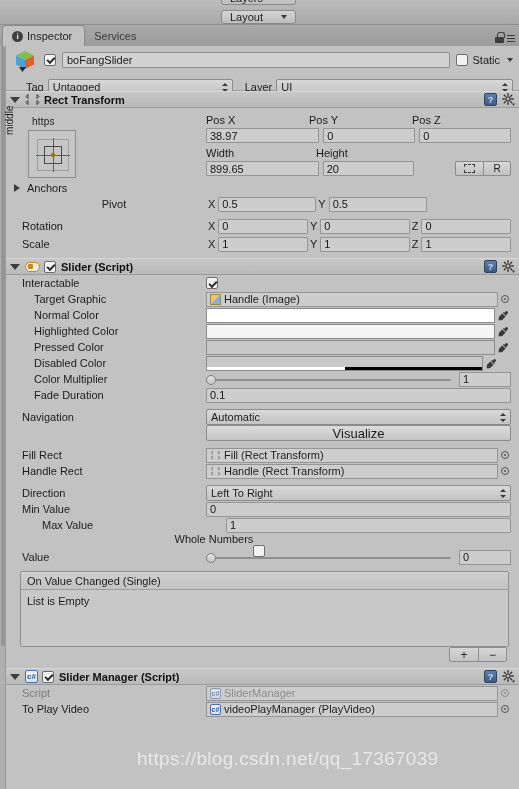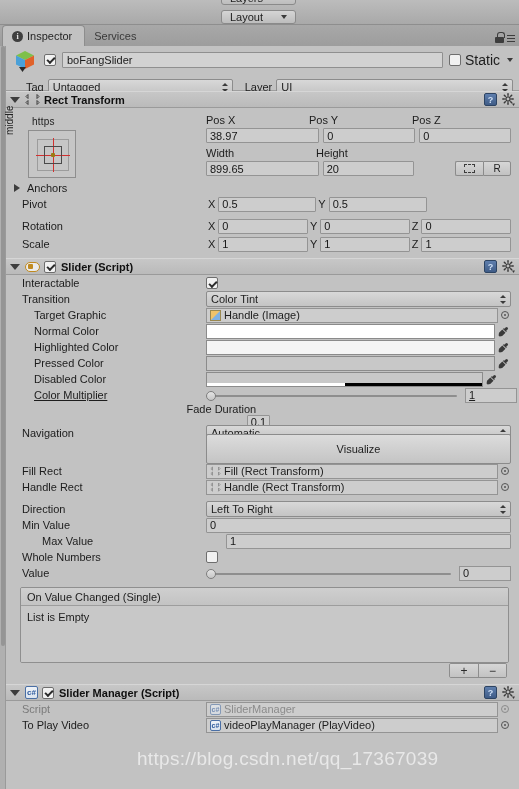--- a/index.html
+++ b/index.html
@@ -130,21 +130,21 @@
     border-left: 2px solid #2b2b2b; border-bottom: 2px solid #2b2b2b;
     transform: rotate(-45deg);
   }
   .namefield {
     flex: 1 1 auto; height: 16px; background: #d2d2d2;
     border: 1px solid #8f8f8f; border-radius: 1px;
     display: flex; align-items: center; padding: 0 4px;
     font-size: 11px; color: #1a1a1a;
   }
   .static-wrap { display: flex; align-items: center; gap: 4px; flex: 0 0 auto; }
-  .static-wrap .lbl { font-size: 14px; }
+  .static-wrap .lbl { font-size: 11px; }
   .row-tag {
     position: absolute; left: 20px; top: 25px; right: 6px; height: 32px;
     display: flex; align-items: center; gap: 4px;
   }
   .lbl-sm { font-size: 11px; color: #1c1c1c; }
   .dropdown {
     height: 16px; background: linear-gradient(180deg,#d8d8d8 0%,#c4c4c4 100%);
     border: 1px solid #8c8c8c; border-radius: 2px;
     display: flex; align-items: center; padding: 0 4px;
     font-size: 11px; position: relative; cursor: default;
@@ -345,24 +345,24 @@
     background: linear-gradient(180deg,#e4e4e4 0%,#c6c6c6 100%);
     border: 1px solid #7e7e7e;
   }
   .numbox {
     width: 52px; height: 15px; background: #cdcdcd; border: 1px solid #949494;
     display: flex; align-items: center; padding: 0 3px;
     font-size: 11px; flex: 0 0 auto; margin-left: 6px; cursor: default;
   }
 
   .btn-visualize {
-    height: 30px; background: linear-gradient(180deg,#dcdcdc 0%,#c4c4c4 100%);
+    height: 16px; background: linear-gradient(180deg,#dcdcdc 0%,#c4c4c4 100%);
     border: 1px solid #8b8b8b; border-radius: 2px;
     display: flex; align-items: center; justify-content: center;
-    font-size: 11px; color: #1d1d1d; flex: 1 1 auto; cursor: default;
+    font-size: 13px; color: #1d1d1d; flex: 1 1 auto; cursor: default;
   }
 
   
   .evtbox {
     margin: 6px 10px 0 14px; background: #c6c6c6;
     border: 1px solid #8f8f8f; border-radius: 2px; overflow: hidden;
   }
   .evthead {
     height: 18px; background: linear-gradient(180deg,#cfcfcf 0%,#c3c3c3 100%);
     border-bottom: 1px solid #9d9d9d; display: flex; align-items: center;
@@ -561,21 +561,21 @@
         </div>
 
         <div class="prow" style="position:absolute; left:0; right:8px; top:72px;">
           <span class="foldout closed" style="margin-left:8px;"></span>
           <span class="plabel" style="padding-left:6px; width:auto;">Anchors</span>
         </div>
       </div>
 
       <div class="sect">
         <div class="prow" style="padding-right:8px;">
-          <span class="plabel" style="width:200px;">Pivot</span>
+          <span class="plabel" style="width:200px;text-align:center;">Pivot</span>
           <span class="axis">X</span>
           <span class="field" style="max-width:98px;">0.5</span>
           <span class="axis">Y</span>
           <span class="field" style="max-width:98px;">0.5</span>
           <span style="flex:1 1 0; max-width:104px;"></span>
         </div>
         <div class="spacer6"></div>
         <div class="prow" style="padding-right:8px;">
           <span class="plabel" style="width:200px;">Rotation</span>
           <span class="axis">X</span>
@@ -623,27 +623,20 @@
           </span>
         </span>
       </div>
 
       <div class="sect">
         <div class="prow" style="padding-right:8px;">
           <span class="plabel">Interactable</span>
           <span class="cb on"></span>
         </div>
         <div class="prow" style="padding-right:8px;">
-          <span class="plabel">Transition</span>
-          <span class="dropdown" style="flex:1 1 auto;">
-            <span class="dtxt">Color Tint</span>
-            <span class="updown"></span>
-          </span>
-        </div>
-        <div class="prow" style="padding-right:8px;">
           <span class="plabel ind">Target Graphic</span>
           <span class="objfield">
             <span class="img-ico"></span>
             <span>Handle (Image)</span>
           </span>
           <span class="objpick">
               <span></span>
             </span>
         </div>
 
@@ -681,29 +674,29 @@
                 <i id="alpha-fill" style="width: 50%;"></i>
               </span>
           </span>
           <span class="eyedrop">
             <svg width="11" height="11" viewBox="0 0 11 11">
                 <path d="M9.6 1.4 a1.4 1.4 0 0 0-2 0 L6.2 2.8 5.6 2.2 4.9 2.9 8.1 6.1 8.8 5.4 8.2 4.8 9.6 3.4 a1.4 1.4 0 0 0 0-2 Z M4.3 3.5 L1 6.8 0.6 9.4 1.6 10.4 4.2 10 7.5 6.7 Z" fill="#3a3a3a"></path>
               </svg>
           </span>
         </div>
 
-        <div class="prow" style="padding-right:2px;text-decoration:underline;">
+        <div class="prow" style="padding-right:8px;">
           <span class="plabel ind">Color Multiplier</span>
           <span class="slidectl">
             <span class="slidetrack"></span>
             <span class="slideknob" style="left:0px;"></span>
           </span>
           <span class="numbox">1</span>
         </div>
-        <div class="prow" style="padding-right:8px;flex-direction:column;">
+        <div class="prow" style="padding-right:8px;">
           <span class="plabel ind">Fade Duration</span>
           <span class="field">0.1</span>
         </div>
 
         <div class="spacer6"></div>
 
         <div class="prow" style="padding-right:8px;">
           <span class="plabel">Navigation</span>
           <span class="dropdown" style="flex:1 1 auto;">
             <span class="dtxt">Automatic</span>
@@ -766,21 +759,21 @@
           </span>
         </div>
         <div class="prow" style="padding-right:8px;">
           <span class="plabel">Min Value</span>
           <span class="field">0</span>
         </div>
         <div class="prow" style="padding-right:8px;padding-left:20px;">
           <span class="plabel">Max Value</span>
           <span class="field">1</span>
         </div>
-        <div class="prow" style="padding-right:8px;">
+        <div class="prow" style="padding-right:8px;flex-direction:column;">
           <span class="plabel">Whole Numbers</span>
           <span class="cb"></span>
         </div>
         <div class="prow" style="padding-right:8px;">
           <span class="plabel">Value</span>
           <span class="slidectl">
             <span class="slidetrack"></span>
             <span class="slideknob" style="left:0px;"></span>
           </span>
           <span class="numbox">0</span>

